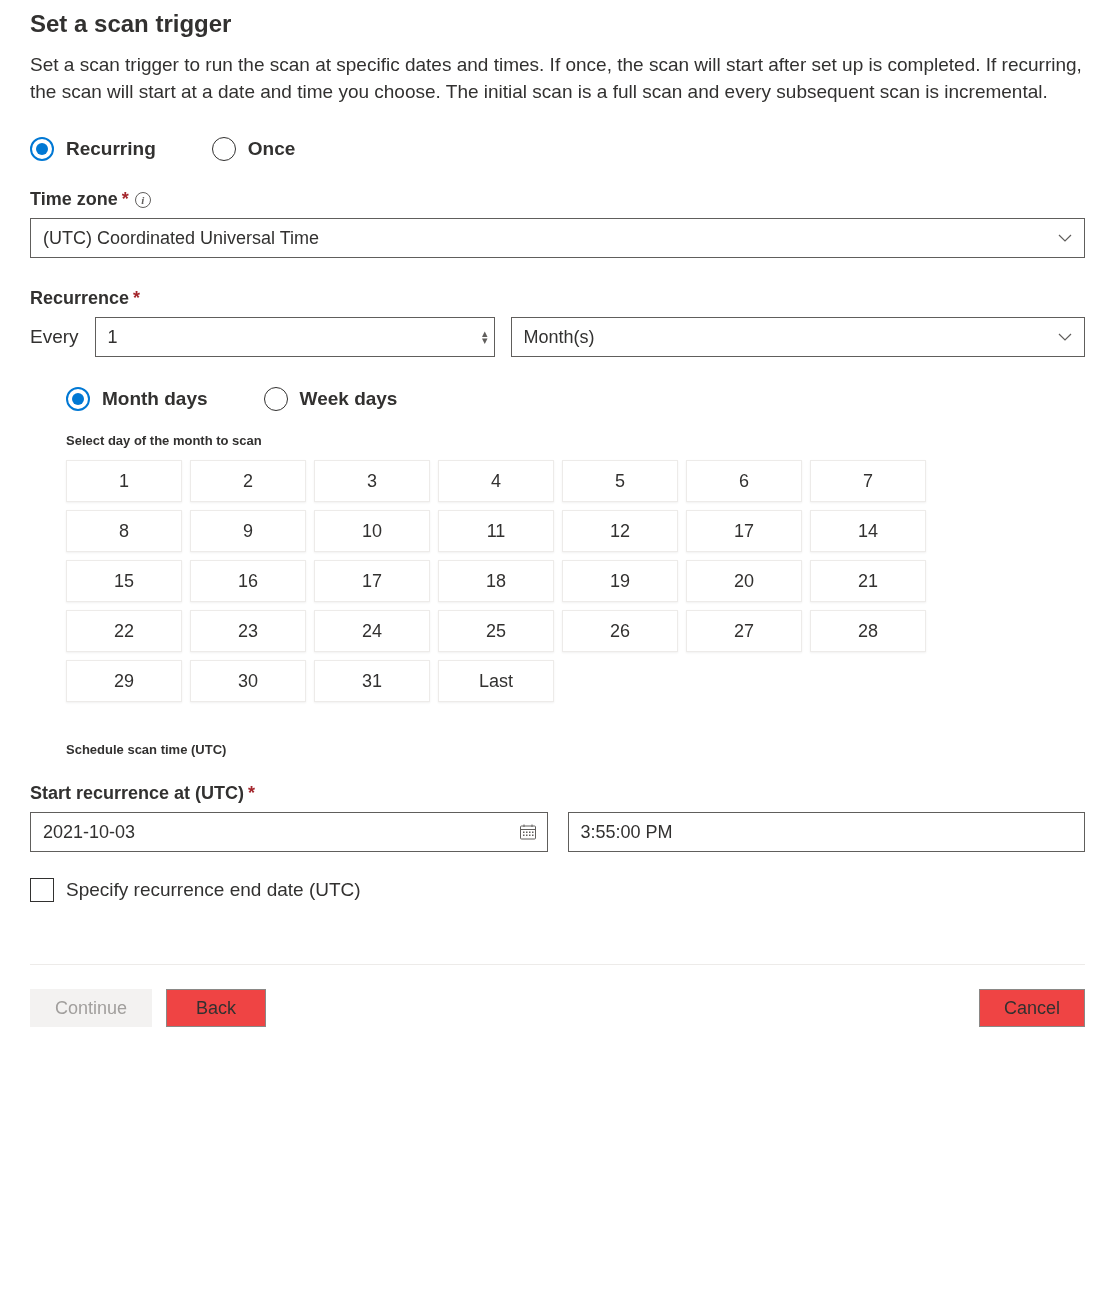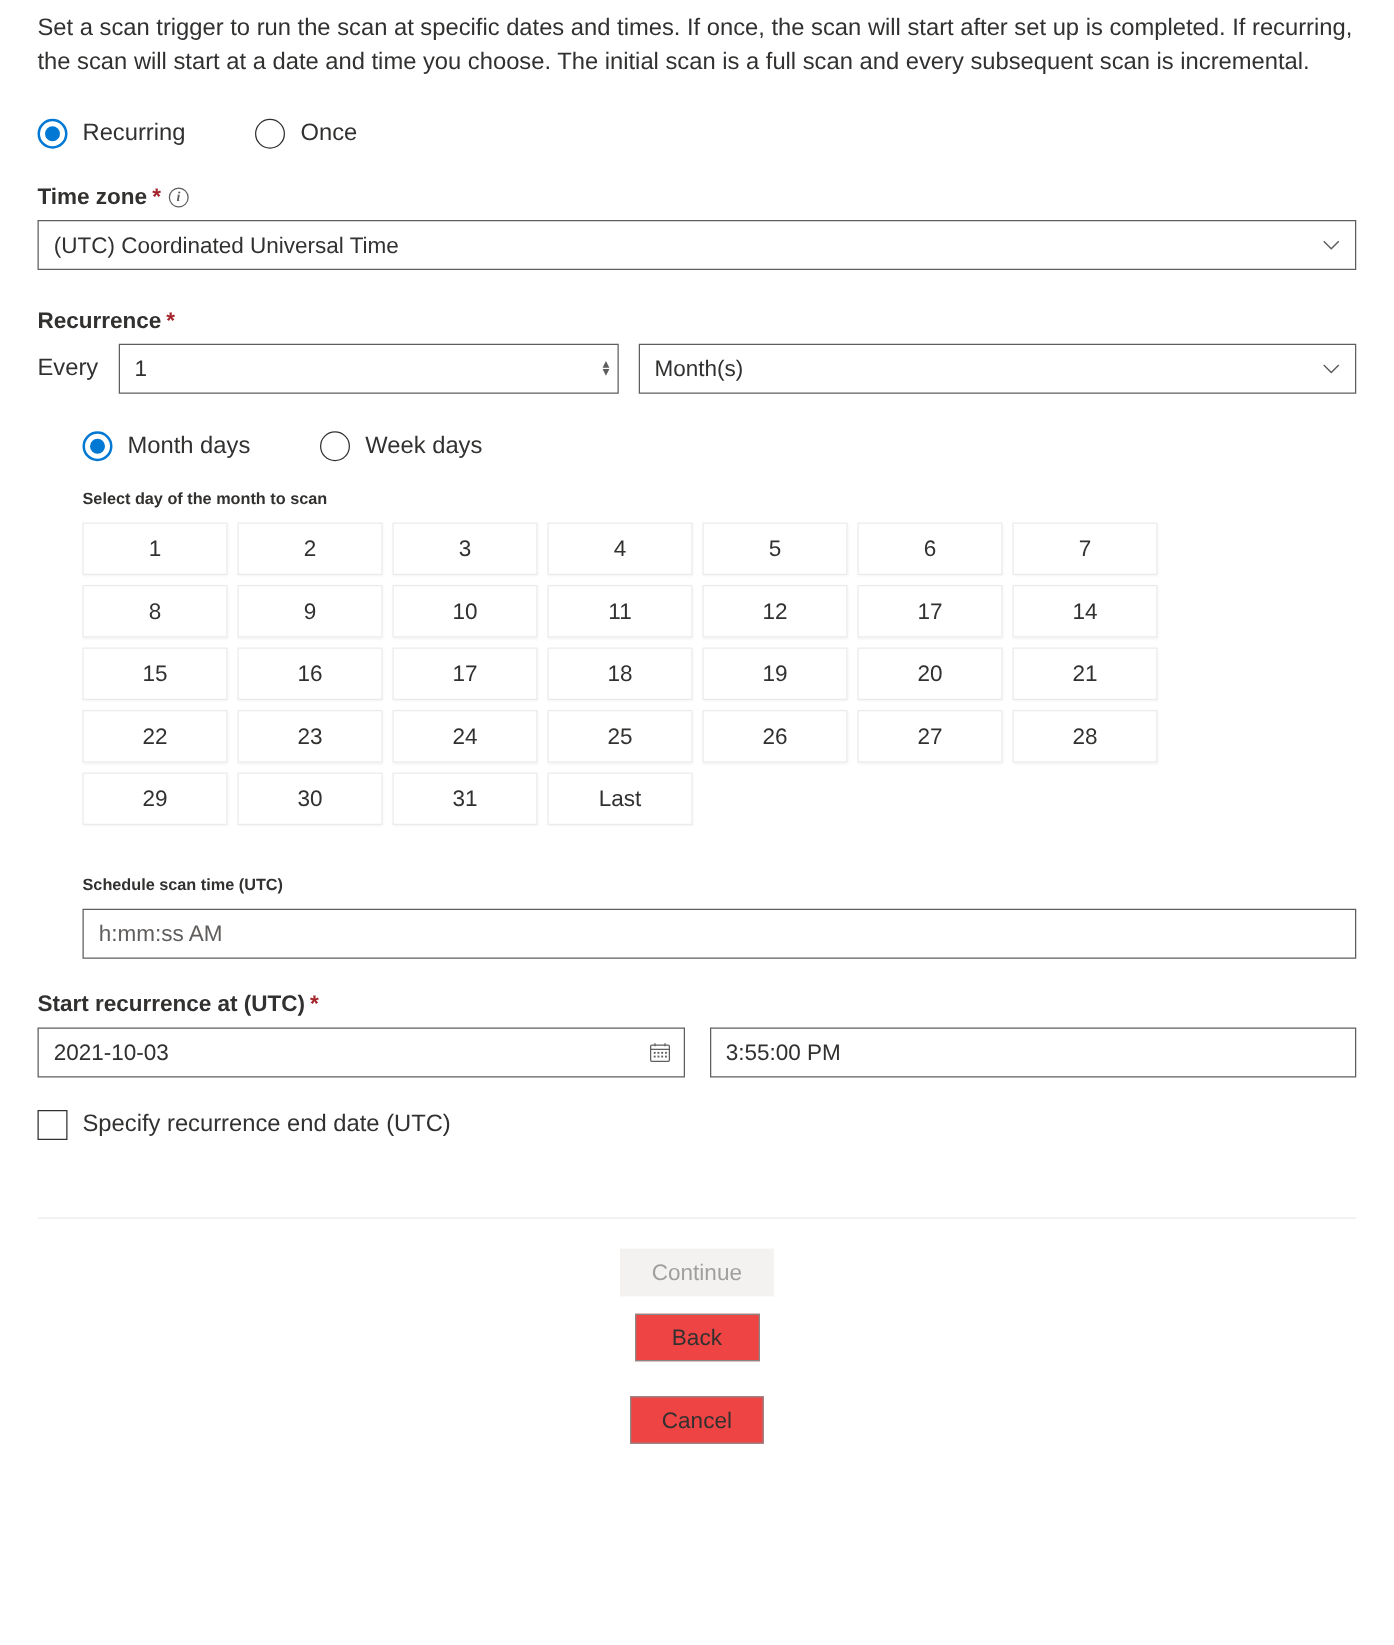--- a/index.html
+++ b/index.html
@@ -32,20 +32,21 @@
     gap: 56px;
     align-items: center;
     margin-bottom: 28px;
   }
   .radio-item {
     display: flex;
     align-items: center;
     gap: 12px;
     cursor: pointer;
     font-size: 19px;
+    font-weight: bold;
   }
   .radio-outer {
     width: 24px;
     height: 24px;
     border-radius: 50%;
     border: 1px solid #323130;
     display: flex;
     align-items: center;
     justify-content: center;
     flex-shrink: 0;
@@ -201,21 +202,20 @@
     flex-shrink: 0;
   }
 
   .footer {
     border-top: 1px solid #edebe9;
     margin-top: 62px;
     padding: 24px 0 20px 0;
     display: flex;
     align-items: center;
     gap: 14px;
-    flex-direction: column;
   }
   .btn {
     height: 38px;
     padding: 0 24px;
     font-size: 18px;
     border: 1px solid #8a8886;
     background: #ef4444;
     cursor: pointer;
     min-width: 100px;
     display: inline-flex;
@@ -228,20 +228,21 @@
     border: 1px solid #f3f2f1;
     cursor: default;
   }
   .footer-spacer { flex: 1; }
 </style>
 </head>
 <body>
 
 <div class="page">
 
+  <h1 class="title">Set a scan trigger</h1>
 
   <p class="description">Set a scan trigger to run the scan at specific dates and times. If once, the scan will start after set up is completed. If recurring, the scan will start at a date and time you choose. The initial scan is a full scan and every subsequent scan is incremental.</p>
 
   <div class="radio-row">
     <div class="radio-item radio-selected">
       <span class="radio-outer">
           <span class="radio-inner"></span>
         </span>
       <span>Recurring</span>
     </div>
@@ -336,23 +337,20 @@
         <div class="day-cell">26</div>
         <div class="day-cell">27</div>
         <div class="day-cell">28</div>
         <div class="day-cell">29</div>
         <div class="day-cell">30</div>
         <div class="day-cell">31</div>
         <div class="day-cell">Last</div>
       </div>
 
     <div class="sub-label" style="margin-top:40px;">Schedule scan time (UTC)</div>
-    <div class="text-input placeholder">
-      <span>h:mm:ss AM</span>
-    </div>
   </div>
 
   <div class="section" style="margin-top:26px;">
     <div class="field-label">
       <span>Start recurrence at (UTC)</span>
       <span class="required">*</span>
     </div>
     <div class="two-col">
       <div class="col">
         <div class="date-input">

